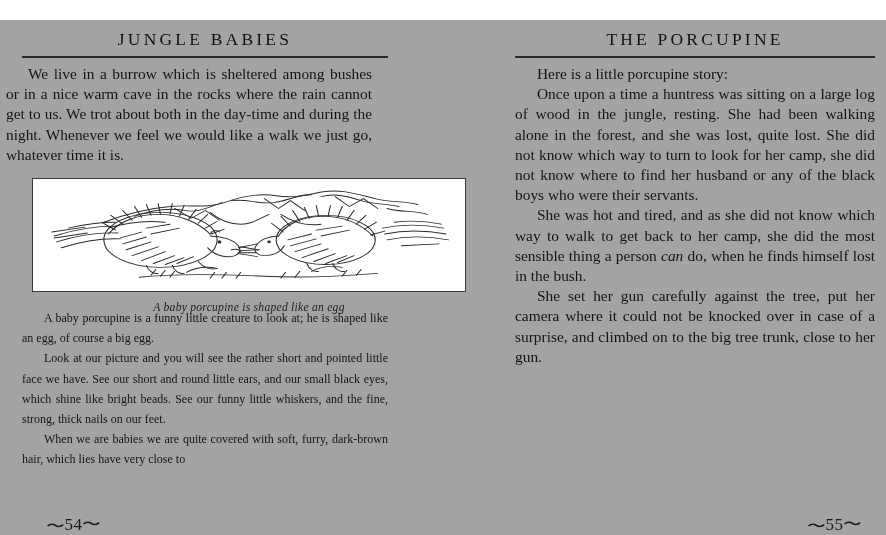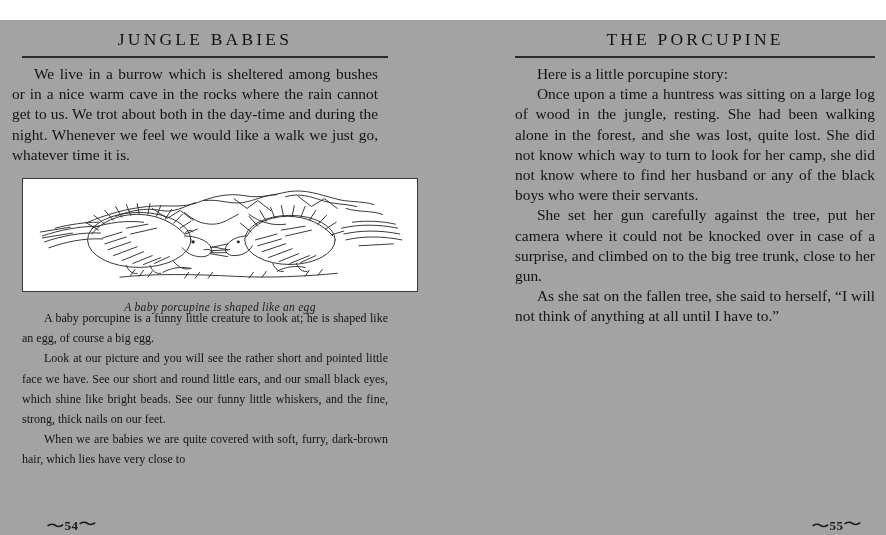--- a/index.html
+++ b/index.html
@@ -53,37 +53,37 @@
   
   .column {
     position: absolute;
     top: 44px;
     font-size: 15.4px;
     line-height: 20.2px;
     text-align: justify;
     text-justify: inter-word;
     color: #131313;
   }
-  .leaf-left .column  { left: 12px; width: 366px; }
+  .leaf-left .column  { left: 6px; width: 366px; }
   .leaf-right .column { left: 65px; width: 360px; }
 
   .column p {
     margin: 0;
     text-indent: 22px;
   }
   .column p.no-indent { text-indent: 0; }
 
   em.ital { font-style: italic; }
 
   
   .figure {
     position: absolute;
-    left: 22px;
+    left: 32px;
     top: 158px;
-    width: 396px;
+    width: 434px;
   }
   .figure-frame {
     position: relative;
     width: 100%;
     height: 114px;
     border: 1.5px solid #3a3a3a;
     background: #ffffff;
     box-sizing: border-box;
     overflow: hidden;
   }
@@ -123,21 +123,21 @@
   .folio-right { right: 26px; }
   .folio .swash {
     display: inline-block;
     font-size: 15px;
     transform: scaleX(1.25);
     position: relative;
     top: -1px;
   }
   .folio .swash-a { margin-right: 1px; top: 1px; }
   .folio .swash-b { margin-left: 1px; }
-  .folio .num { font-size: 13px; font-weight: bold; }
+  .folio .num { font-size: 17px; }
 </style>
 </head>
 <body>
 
 <div id="page">
 
   <div class="leaf leaf-left">
 
     <div class="running-head">JUNGLE BABIES</div>
 
@@ -282,22 +282,22 @@
 
   <div class="leaf leaf-right">
 
     <div class="running-head">THE PORCUPINE</div>
 
     <div class="head-rule"></div>
 
     <div class="column" id="right-body">
         <p>Here is a little porcupine story:</p>
         <p>Once upon a time a huntress was sitting on a large log of wood in the jungle, resting.  She had been walking alone in the forest, and she was lost, quite lost.  She did not know which way to turn to look for her camp, she did not know where to find her husband or any of the black boys who were their servants.</p>
+        <p>She was hot and tired, and as she did not know which way to walk to get back to her camp, she did the most sensible thing a person <em class="ital">can</em> do, when he finds himself lost in the bush.</p>
         <p>She set her gun carefully against the tree, put her camera where it could not be knocked over in case of a surprise, and climbed on to the big tree trunk, close to her gun.</p>
-        <p>As she sat on the fallen tree, she said to herself, “I will not think of anything at all until I have to.”</p>
       </div>
 
     <div class="folio folio-right">
       <span class="swash swash-a">〜</span><span class="num">55</span><span class="swash swash-b">〜</span>
     </div>
   </div>
 
 </div>
 
 </body></html>

